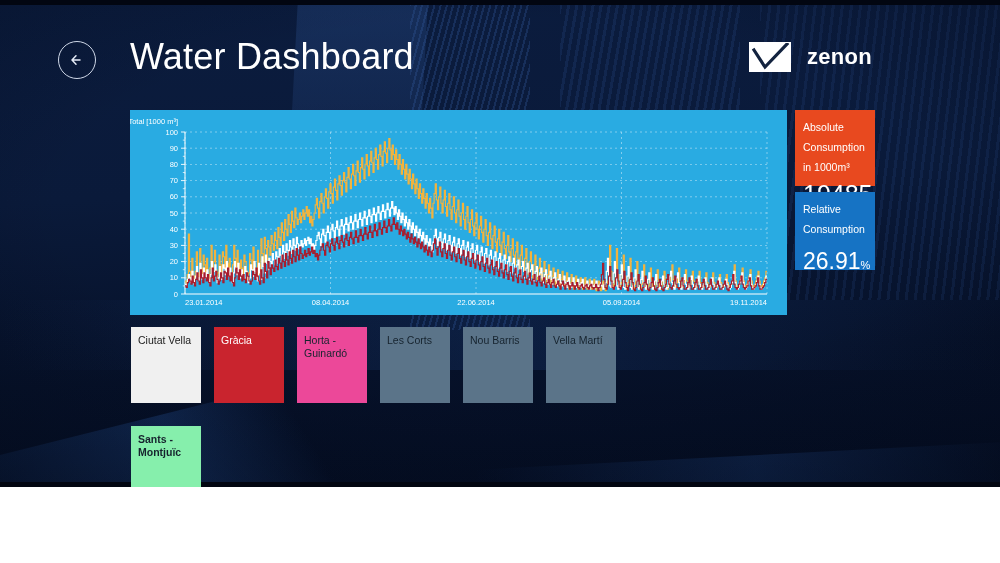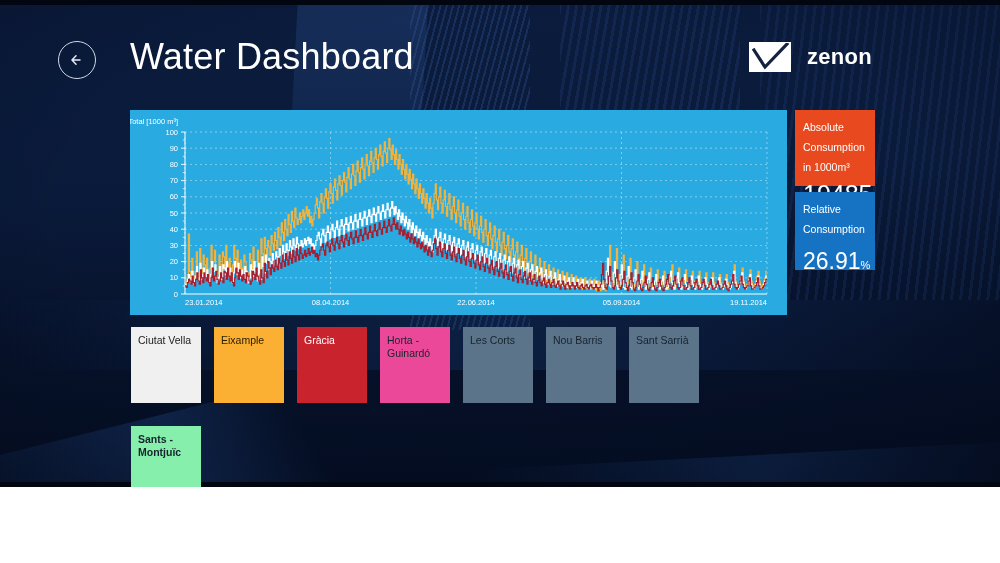--- a/index.html
+++ b/index.html
@@ -226,37 +226,34 @@
   <div class="kpi kpi-rel">
     <div class="kpi-label">Relative Consumption</div>
     <div class="kpi-value"><span>26.91</span><span class="kpi-unit">%</span></div>
   </div>
 
   <div class="tiles">
     <div class="tile-row" id="tile-row-1">
         <div class="tile" style="background: rgb(240, 240, 240); color: rgb(26, 26, 26);">
           <span class="tile-label">Ciutat Vella</span>
         </div>
-        <div class="tile" style="background: rgb(251, 176, 52); color: rgb(43, 32, 0);">
-          <span class="tile-label">Eixample</span>
-        </div>
         <div class="tile" style="background: rgb(201, 36, 46); color: rgb(255, 255, 255);">
           <span class="tile-label">Gràcia</span>
         </div>
         <div class="tile" style="background: #ec4899; color: rgb(22, 35, 46);">
           <span class="tile-label">Horta - Guinardó</span>
         </div>
         <div class="tile" style="background: rgb(91, 116, 137); color: rgb(22, 35, 46);">
           <span class="tile-label">Les Corts</span>
         </div>
         <div class="tile" style="background: rgb(91, 116, 137); color: rgb(22, 35, 46);">
           <span class="tile-label">Nou Barris</span>
         </div>
         <div class="tile" style="background: rgb(91, 116, 137); color: rgb(22, 35, 46);">
-          <span class="tile-label">Sant Sarrià</span>
+          <span class="tile-label">Vella Martí</span>
         </div>
       </div>
     <div class="tile-row" id="tile-row-2">
         <div class="tile" style="background: #86efac; color: rgb(22, 35, 46); font-weight: bold;">
           <span class="tile-label">Sants - Montjuïc</span>
         </div>
       </div>
   </div>
 
 </div>

